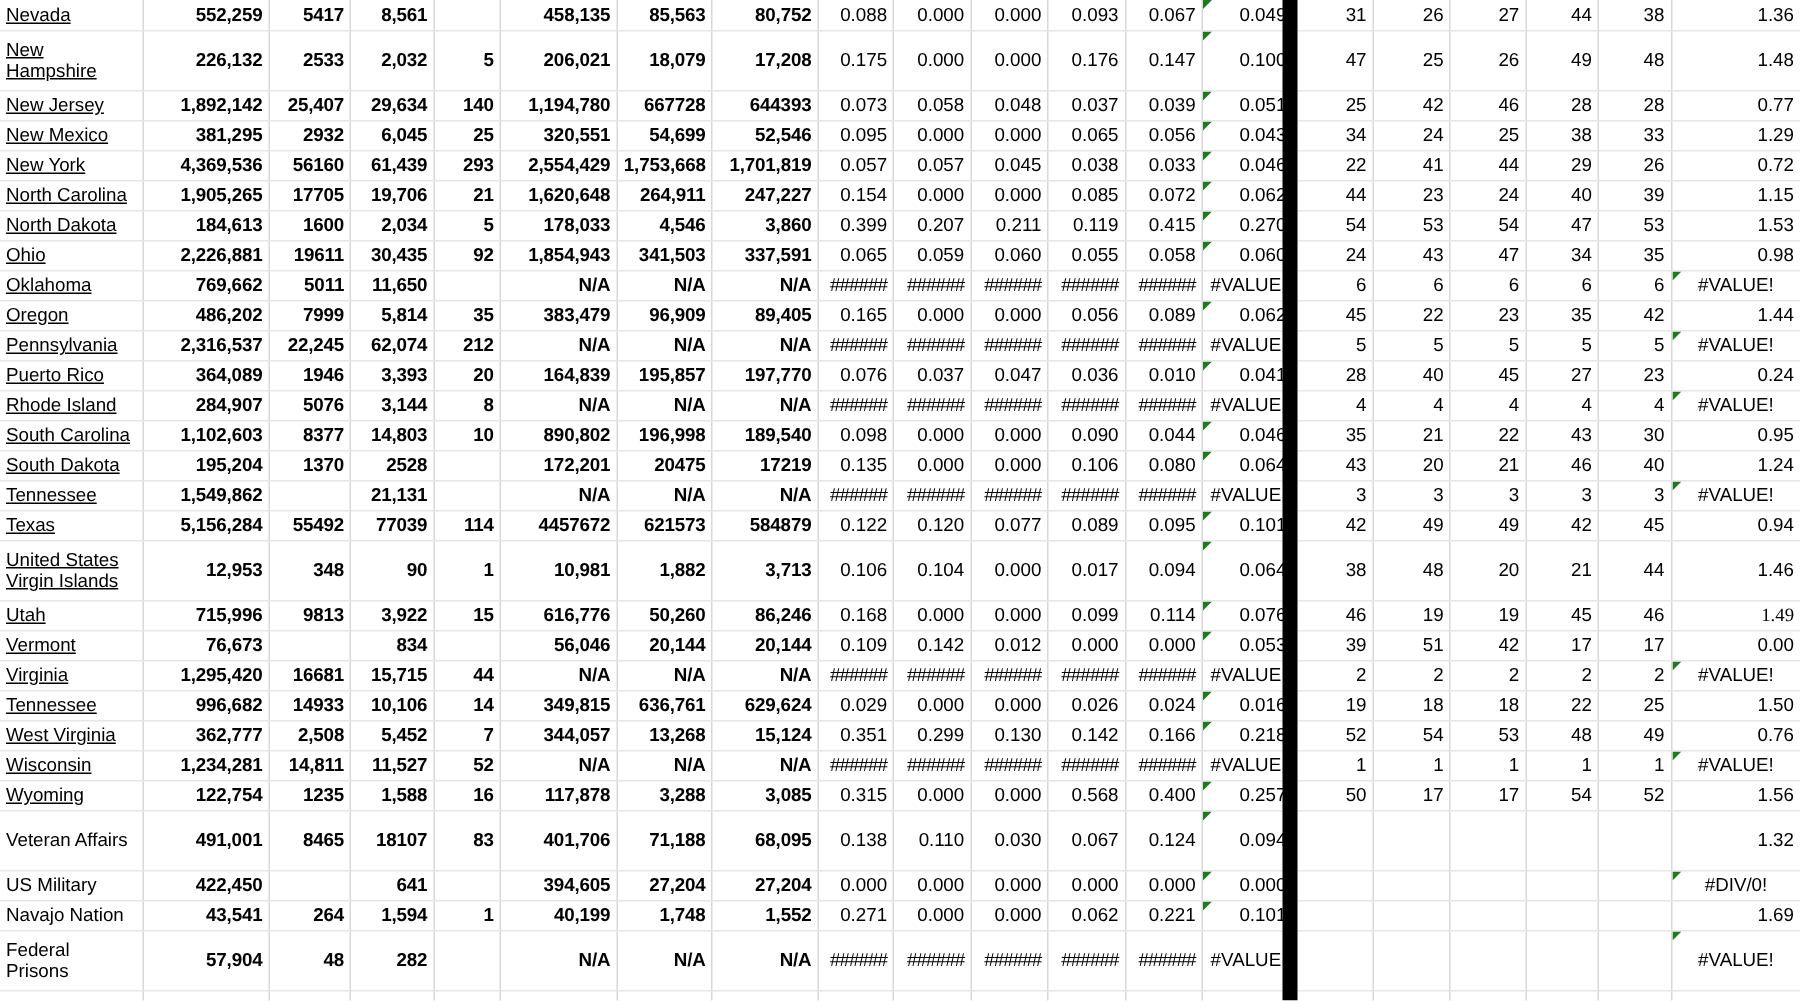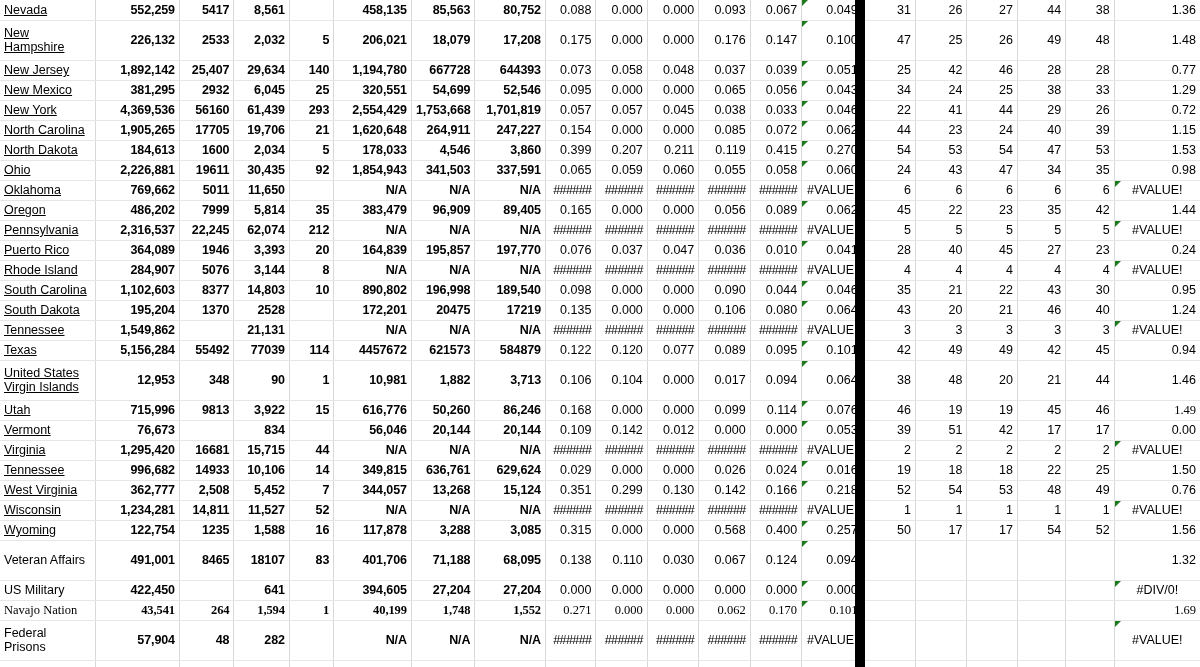--- a/index.html
+++ b/index.html
@@ -754,34 +754,34 @@
           <td class="c-dec">0.000</td>
           <td class="c-dec err-tri-left">0.000</td>
           <td style="border-right: none;"></td>
           <td class="c-rank hl-blue"></td>
           <td class="c-rank hl-blue"></td>
           <td class="c-rank hl-blue"></td>
           <td class="c-rank hl-blue"></td>
           <td class="c-rank hl-blue"></td>
           <td class="c-ratio center err-tri-left" style="border-right: none;">#DIV/0!</td>
         </tr>
-        <tr style="height: 20px; font-family: Liberation Serif, serif;">
+        <tr style="height: 20px;">
           <td class="c-name"><span class="">Navajo Nation</span></td>
           <td class="c-num">43,541</td>
           <td class="c-num">264</td>
           <td class="c-num">1,594</td>
           <td class="c-num">1</td>
           <td class="c-num">40,199</td>
           <td class="c-num">1,748</td>
           <td class="c-num">1,552</td>
           <td class="c-dec">0.271</td>
           <td class="c-dec">0.000</td>
           <td class="c-dec">0.000</td>
           <td class="c-dec">0.062</td>
-          <td class="c-dec">0.170</td>
+          <td class="c-dec">0.221</td>
           <td class="c-dec err-tri-left">0.101</td>
           <td style="border-right: none;"></td>
           <td class="c-rank"></td>
           <td class="c-rank"></td>
           <td class="c-rank"></td>
           <td class="c-rank"></td>
           <td class="c-rank"></td>
           <td class="c-ratio hl-yellow" style="border-right: none;">1.69</td>
         </tr>
         <tr style="height: 40px;">

